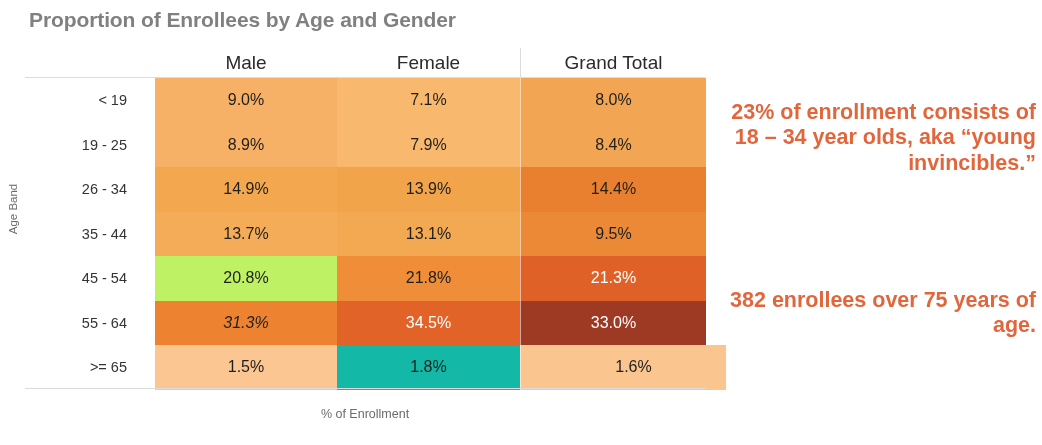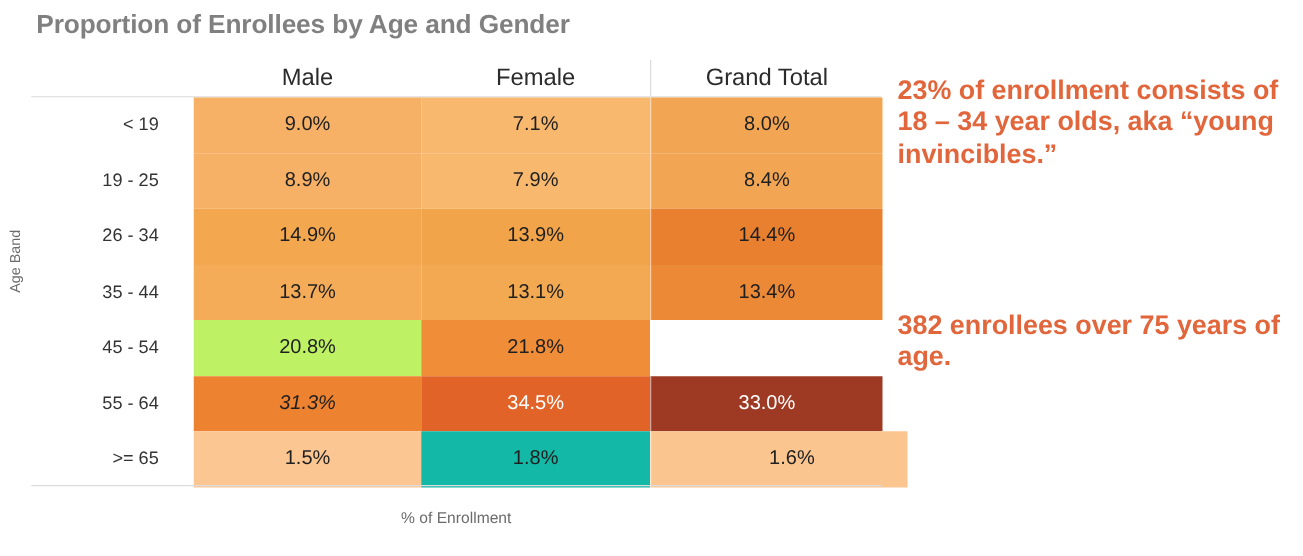--- a/index.html
+++ b/index.html
@@ -117,24 +117,25 @@
     left: 25px;
     top: 388px;
     width: 680px;
     height: 0;
     border-top: 1.6px solid #dcdcdc;
   }
 
   
   .annotation {
     position: absolute;
-    text-align: left;
+    text-align: right;
     font-weight: bold;
     color: #E2663C;
     line-height: 1.18;
+    margin-top: 40px;
   }
   #annotation-1 {
     left: 718px;
     top: 60px;
     width: 318px;
     font-size: 21.5px;
   }
   #annotation-2 {
     left: 718px;
     top: 248px;
@@ -177,27 +178,28 @@
       <div class="rowlab-cell c-lab">26 - 34</div>
       <div class="val-cell c-m" style="background-color: rgb(243, 167, 79);">14.9%</div>
       <div class="val-cell c-f" style="background-color: rgb(241, 164, 73);">13.9%</div>
       <div class="val-cell gt c-g" style="background-color: rgb(233, 128, 47);">14.4%</div>
     </div>
 
     <div class="data-row">
       <div class="rowlab-cell c-lab">35 - 44</div>
       <div class="val-cell c-m" style="background-color: rgb(244, 172, 88);">13.7%</div>
       <div class="val-cell c-f" style="background-color: rgb(242, 169, 81);">13.1%</div>
-      <div class="val-cell gt c-g" style="background-color: rgb(236, 137, 54);">13.4%</div>
+      <div class="val-cell gt c-g" style="background-color: rgb(236, 137, 54);">9.5%</div>
     </div>
 
     <div class="data-row">
       <div class="rowlab-cell c-lab">45 - 54</div>
       <div class="val-cell c-m" style="background-color: #bef264;">20.8%</div>
       <div class="val-cell c-f" style="background-color: rgb(239, 141, 56);">21.8%</div>
+      <div class="val-cell gt c-g light-text" style="background-color: rgb(223, 97, 40);">21.3%</div>
     </div>
 
     <div class="data-row">
       <div class="rowlab-cell c-lab">55 - 64</div>
       <div class="val-cell c-m" style="background-color: rgb(237, 130, 49); font-style: italic;">31.3%</div>
       <div class="val-cell c-f light-text" style="background-color: rgb(226, 99, 39);">34.5%</div>
       <div class="val-cell gt c-g light-text" style="background-color: rgb(158, 58, 36);">33.0%</div>
     </div>
 
     <div class="data-row">

